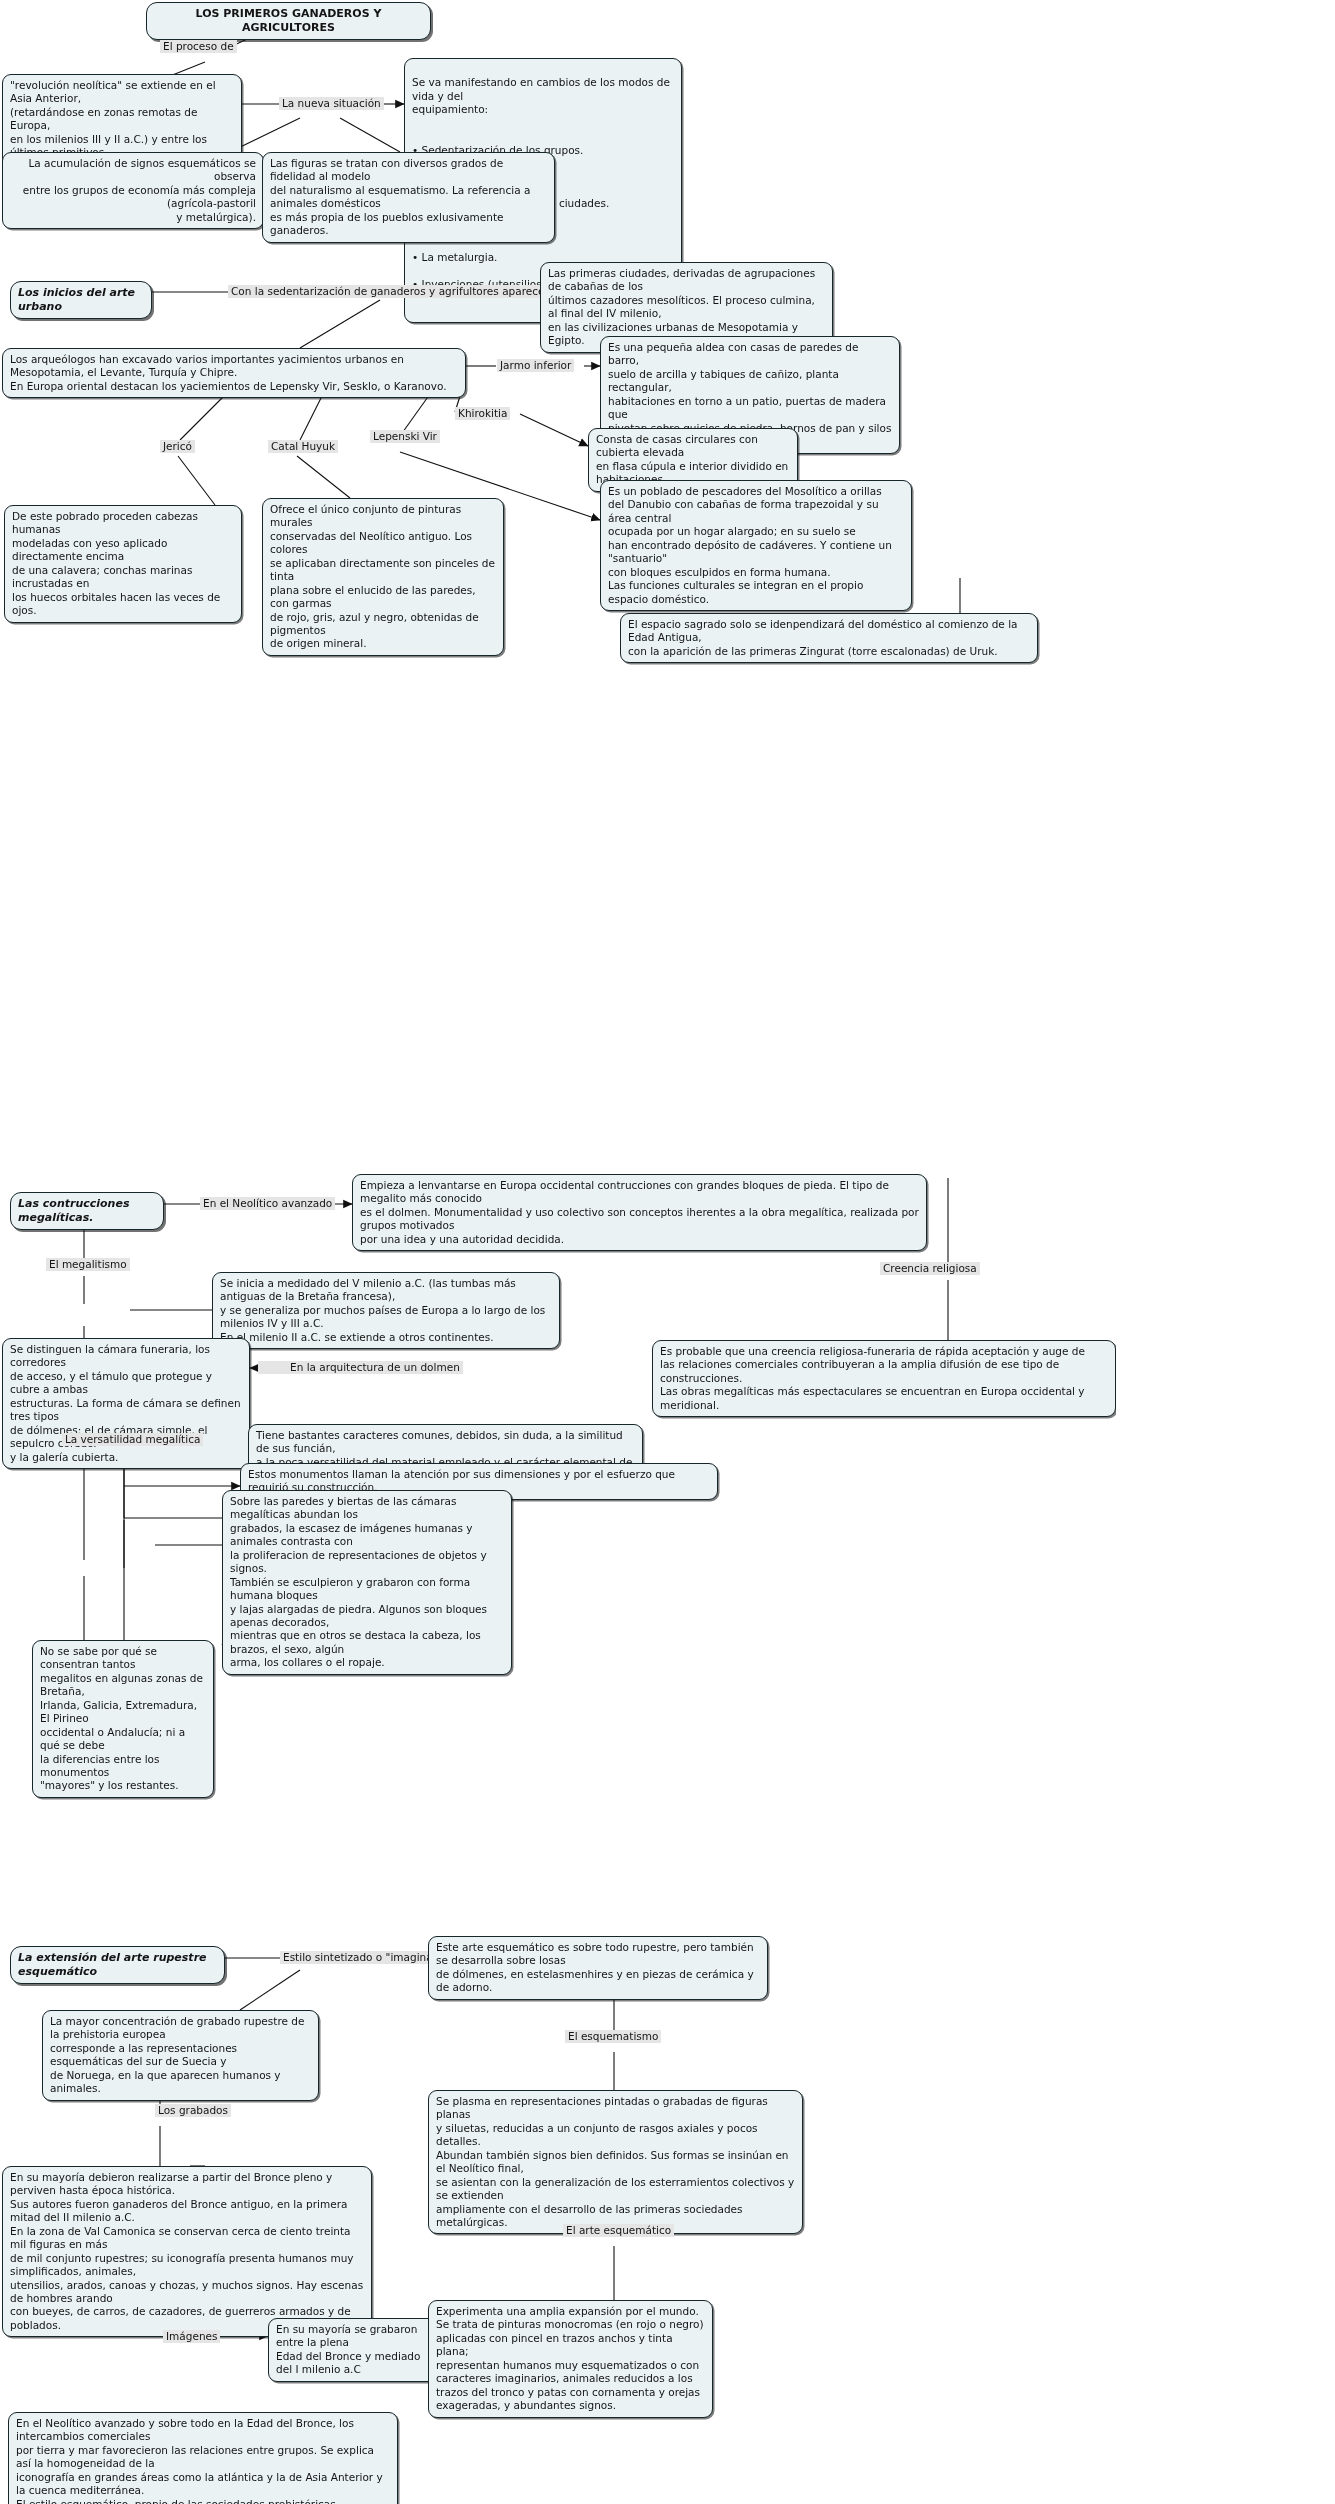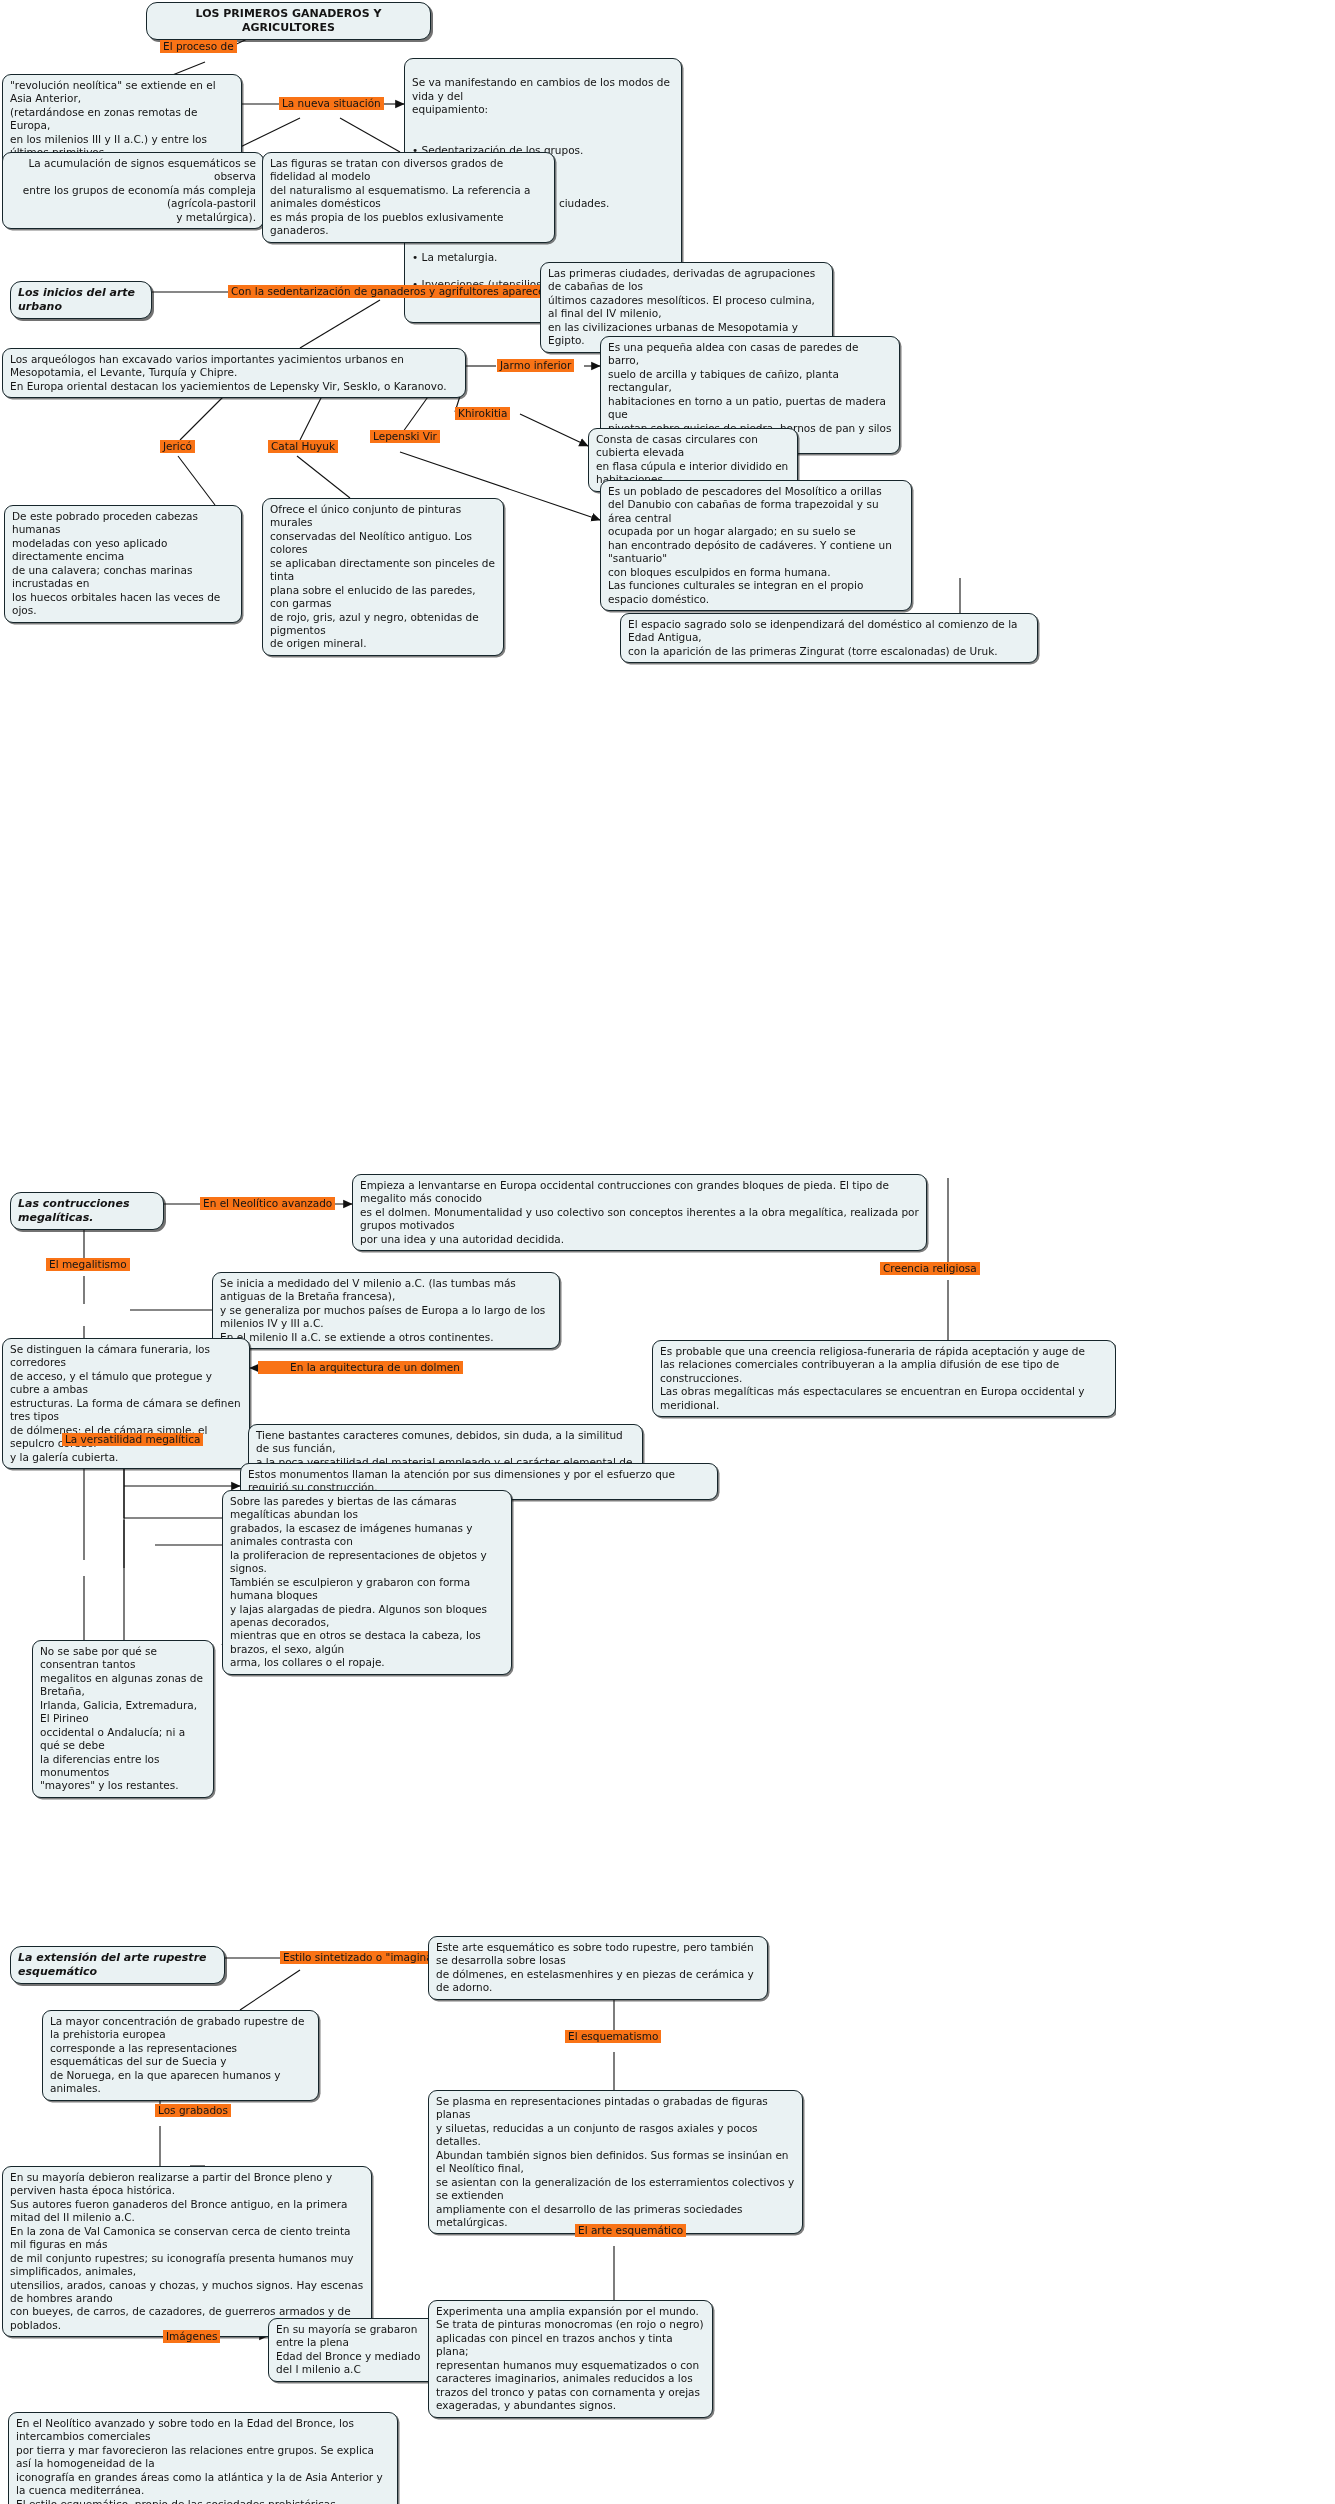--- a/index.html
+++ b/index.html
@@ -44,21 +44,21 @@
     box-shadow:2px 2px 0 rgba(20,20,20,0.6);
   }
   .node.root.italic{
     font-style:italic;
     text-align:left;
   }
   .linklabel{
     position:absolute;
     font-size:10.5px;
     color:#141414;
-    background:#f97316;
+    background:#e5e5e5;
     padding:0 3px;
     white-space:nowrap;
     line-height:1.2;
     text-align:right;
   }
   .bullets{margin:0;padding:0;list-style:none;}
   .bullets li{white-space:nowrap;}
   .bullets li::before{content:"\2022  ";}
 </style>
 </head>
@@ -293,21 +293,21 @@
 En la zona de Val Camonica se conservan cerca de ciento treinta mil figuras en más
 de mil conjunto rupestres; su iconografía presenta humanos muy simplificados, animales,
 utensilios, arados, canoas y chozas, y muchos signos. Hay escenas de hombres arando
 con bueyes, de carros, de cazadores, de guerreros armados y de poblados.</div>
 
   <div class="linklabel" style="left:163px;top:2330px;">Imágenes</div>
 
   <div class="node" style="left:268px;top:2318px;width:177px;">En su mayoría se grabaron entre la plena
 Edad del Bronce y mediado del I milenio a.C</div>
 
-  <div class="linklabel" style="left:563px;top:2224px;margin-left:12px;">El arte esquemático</div>
+  <div class="linklabel" style="left:563px;top:2224px;">El arte esquemático</div>
 
   <div class="node" style="left:428px;top:2300px;width:285px;">Experimenta una amplia expansión por el mundo.
 Se trata de pinturas monocromas (en rojo o negro)
 aplicadas con pincel en trazos anchos y tinta plana;
 representan humanos muy esquematizados o con
 caracteres imaginarios, animales reducidos a los
 trazos del tronco y patas con cornamenta y orejas
 exageradas, y abundantes signos.</div>
 
   <div class="node" style="left:8px;top:2412px;width:390px;">En el Neolítico avanzado y sobre todo en la Edad del Bronce, los intercambios comerciales

